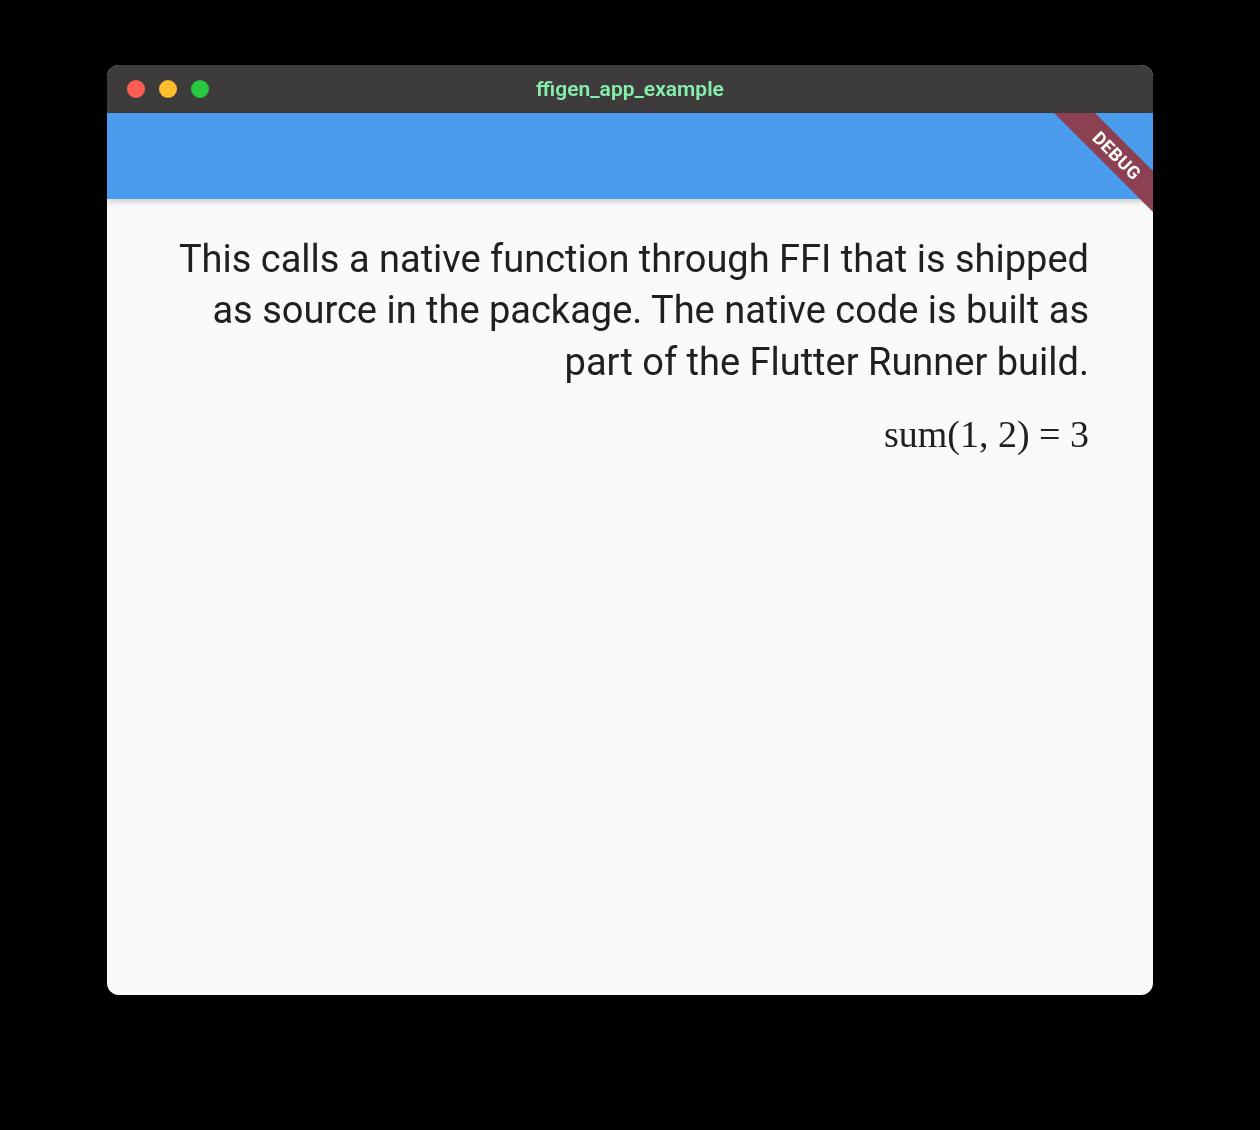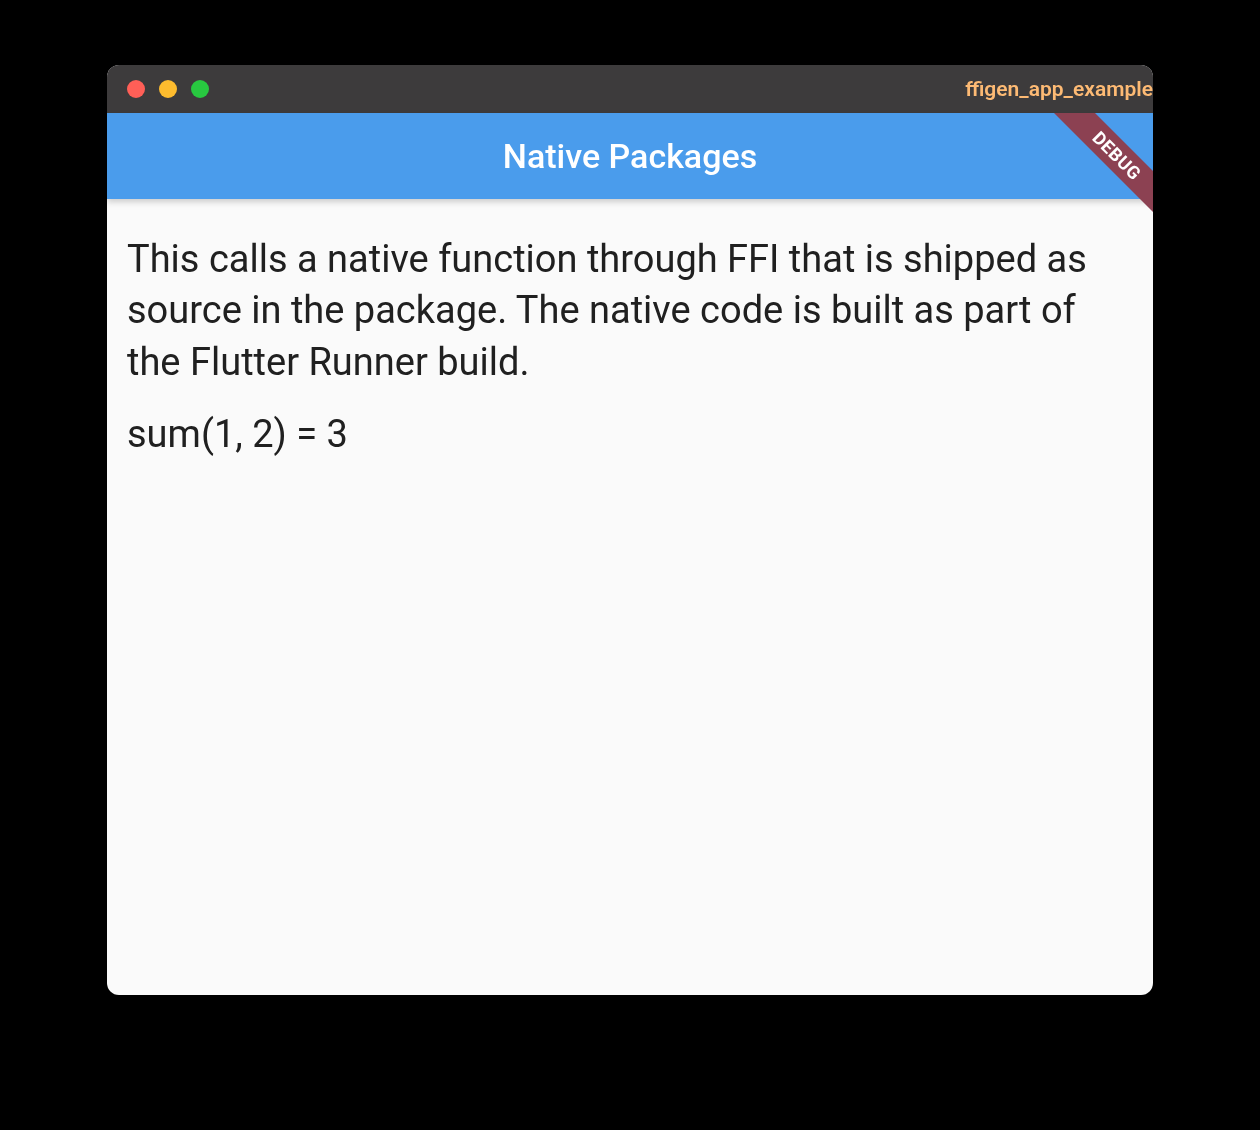--- a/index.html
+++ b/index.html
@@ -50,22 +50,22 @@
     }
     
     .traffic-light.red { background: #ff5f57; }
     .traffic-light.yellow { background: #febc2e; }
     .traffic-light.green { background: #28c840; }
     
     .titlebar-title {
       position: absolute;
       left: 0;
       right: 0;
-      text-align: right;
-      color: #fdba74;
+      text-align: center;
+      color: #86efac;
       font-size: 21px;
       font-weight: 600;
       pointer-events: none;
     }
     
     .appbar {
       height: 86px;
       background: #4a9cec;
       display: flex;
       align-items: center;
@@ -97,55 +97,55 @@
       background: #8c4152;
       color: #ffffff;
       font-size: 18px;
       font-weight: 700;
       padding: 4px 60px;
       transform: rotate(45deg);
       letter-spacing: 0.5px;
     }
     
     .content {
-      padding: 35px 20px;
-      text-align: left;
+      padding: 35px 64px;
+      text-align: right;
     }
     
     .description {
       font-size: 38px;
       line-height: 1.35;
       color: #202020;
       margin-bottom: 24px;
       font-weight: 400;
     }
     
     .result-line {
       font-size: 38px;
       color: #202020;
       margin-bottom: 12px;
       font-weight: 400;
+      font-family: Liberation Serif, serif;
     }
   </style>
 </head>
 <body>
 
 <div class="window">
 
   <div class="titlebar">
     <div class="traffic-lights">
       <div class="traffic-light red"></div>
       <div class="traffic-light yellow"></div>
       <div class="traffic-light green"></div>
     </div>
     <div class="titlebar-title">ffigen_app_example</div>
   </div>
 
   <div class="appbar">
-    <div class="appbar-title">Native Packages</div>
     <div class="debug-banner">
       <div class="debug-banner-inner">DEBUG</div>
     </div>
   </div>
 
   <div class="content">
     <p class="description">This calls a native function through FFI that is shipped as source in the package. The native code is built as part of the Flutter Runner build.</p>
     <p class="result-line">sum(1, 2) = 3</p>
   </div>
 

